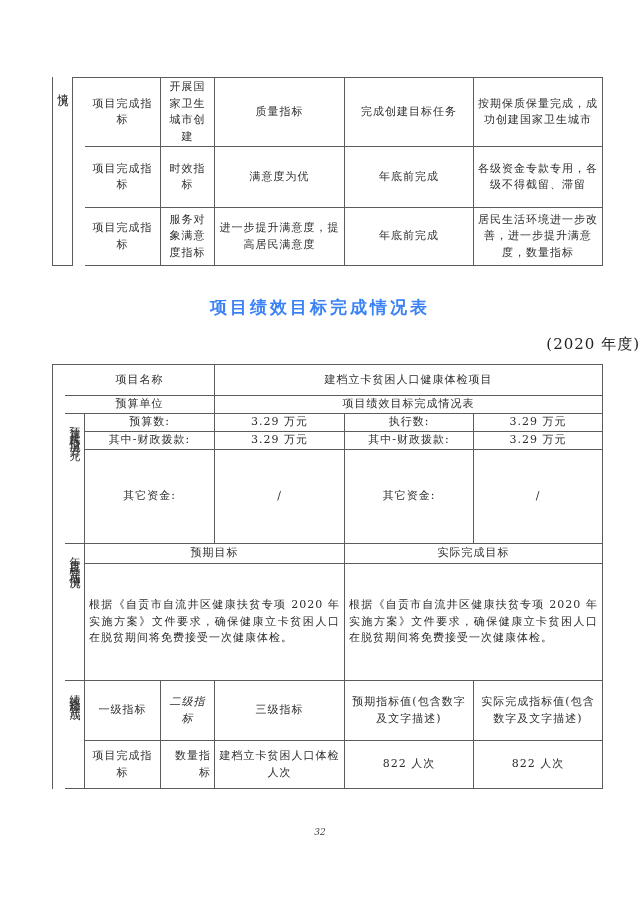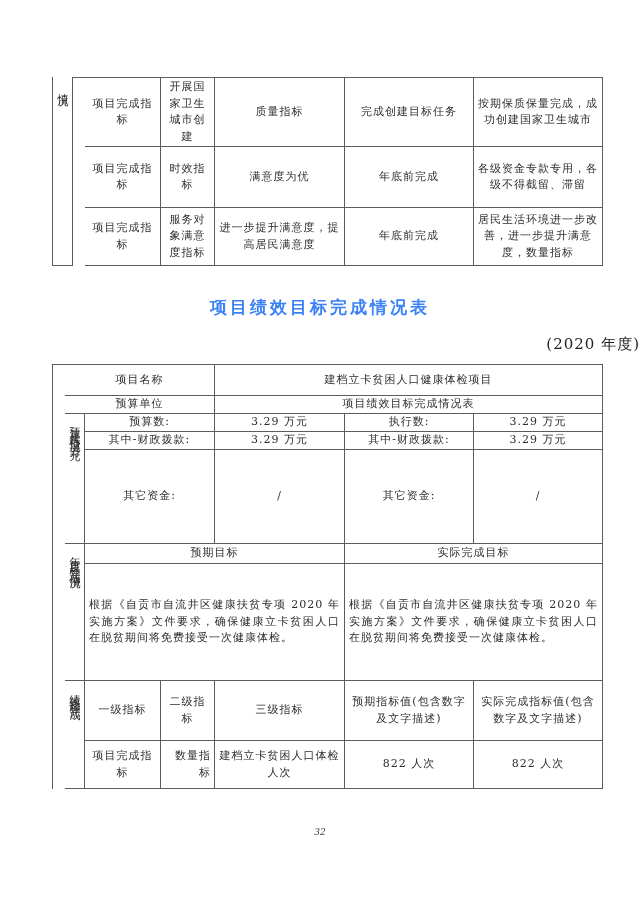--- a/index.html
+++ b/index.html
@@ -154,21 +154,21 @@
       <div class="cell" style="grid-column:5/span 2; grid-row:6;">实际完成目标</div>
 
       <div class="cell para" style="grid-column:2/span 3; grid-row:7;">根据《自贡市自流井区健康扶贫专项 2020 年实施方案》文件要求，确保健康立卡贫困人口在脱贫期间将免费接受一次健康体检。</div>
       <div class="cell para" style="grid-column:5/span 2; grid-row:7;">根据《自贡市自流井区健康扶贫专项 2020 年实施方案》文件要求，确保健康立卡贫困人口在脱贫期间将免费接受一次健康体检。</div>
 
       <div class="cell side" style="grid-column:1; grid-row:8/span 2;">
         <span class="vtext">绩效指标完成</span>
       </div>
 
       <div class="cell" style="grid-column:2; grid-row:8;">一级指标</div>
-      <div class="cell" style="grid-column:3; grid-row:8;">二级指标</div>
+      <div class="cell" style="grid-column:3; grid-row:8;font-style:italic;">二级指标</div>
       <div class="cell" style="grid-column:4; grid-row:8;">三级指标</div>
       <div class="cell" style="grid-column:5; grid-row:8;">预期指标值(包含数字及文字描述)</div>
       <div class="cell" style="grid-column:6; grid-row:8;">实际完成指标值(包含数字及文字描述)</div>
 
       <div class="cell" style="grid-column:2; grid-row:9;">项目完成指标</div>
       <div class="cell" style="grid-column:3; grid-row:9;text-align:right;">数量指标</div>
       <div class="cell" style="grid-column:4; grid-row:9;">建档立卡贫困人口体检人次</div>
       <div class="cell" style="grid-column:5; grid-row:9;">822 人次</div>
       <div class="cell" style="grid-column:6; grid-row:9;">822 人次</div>
 

